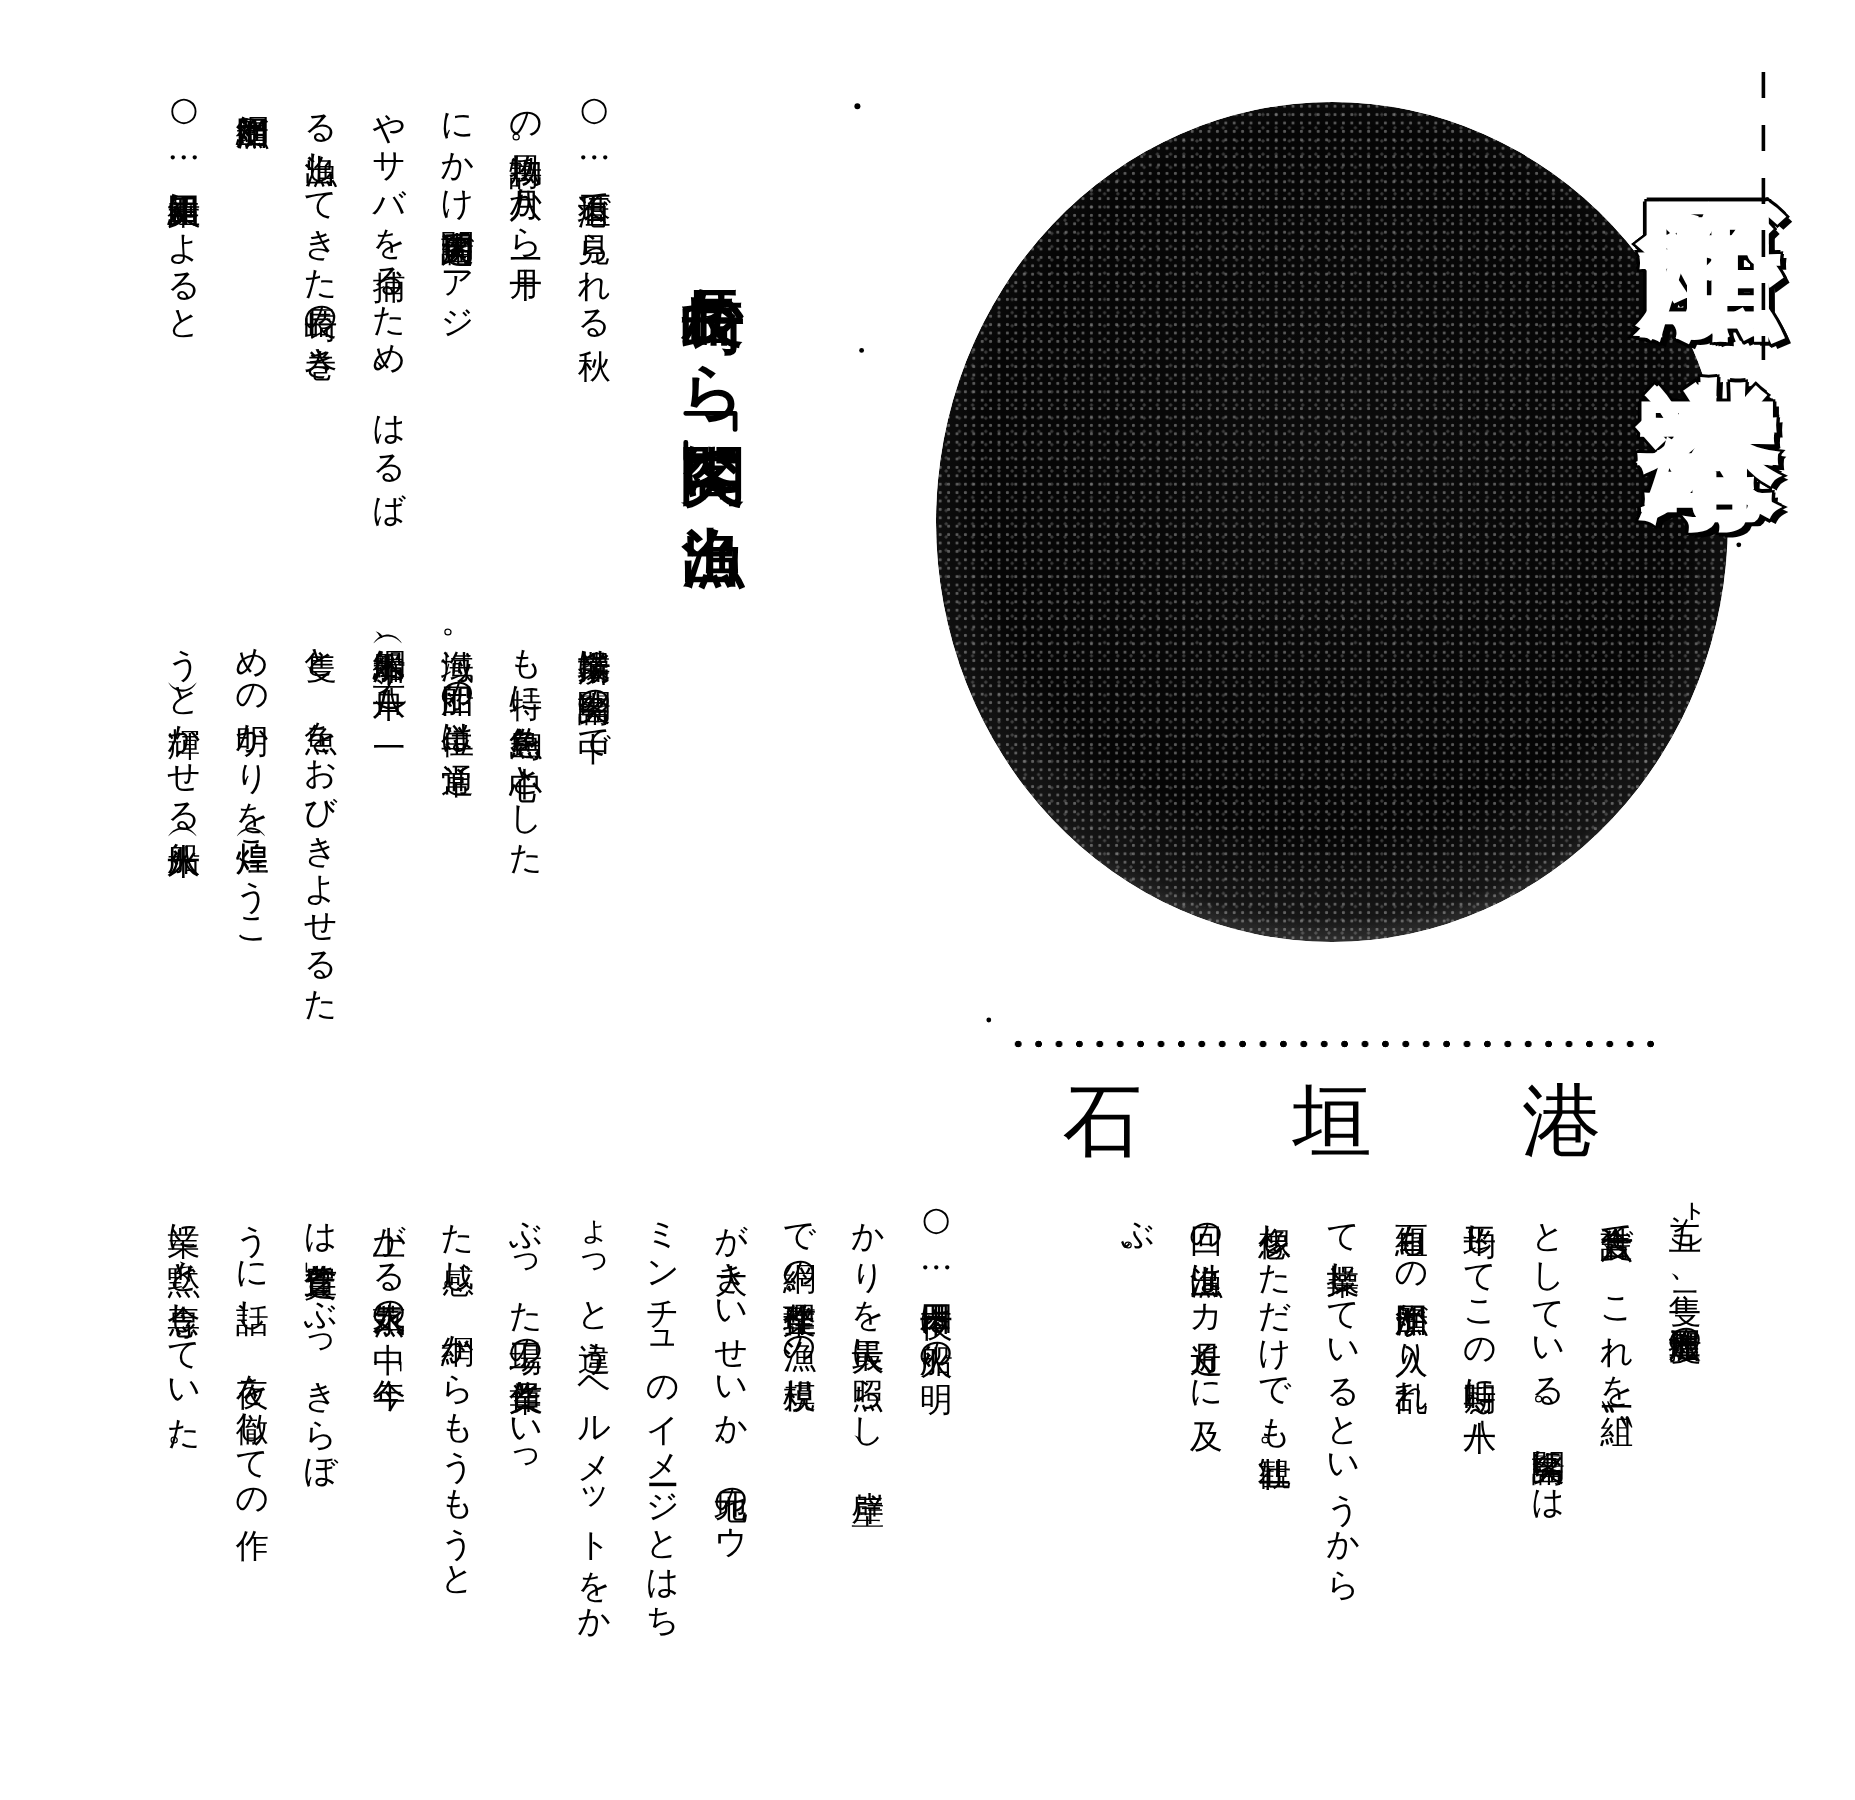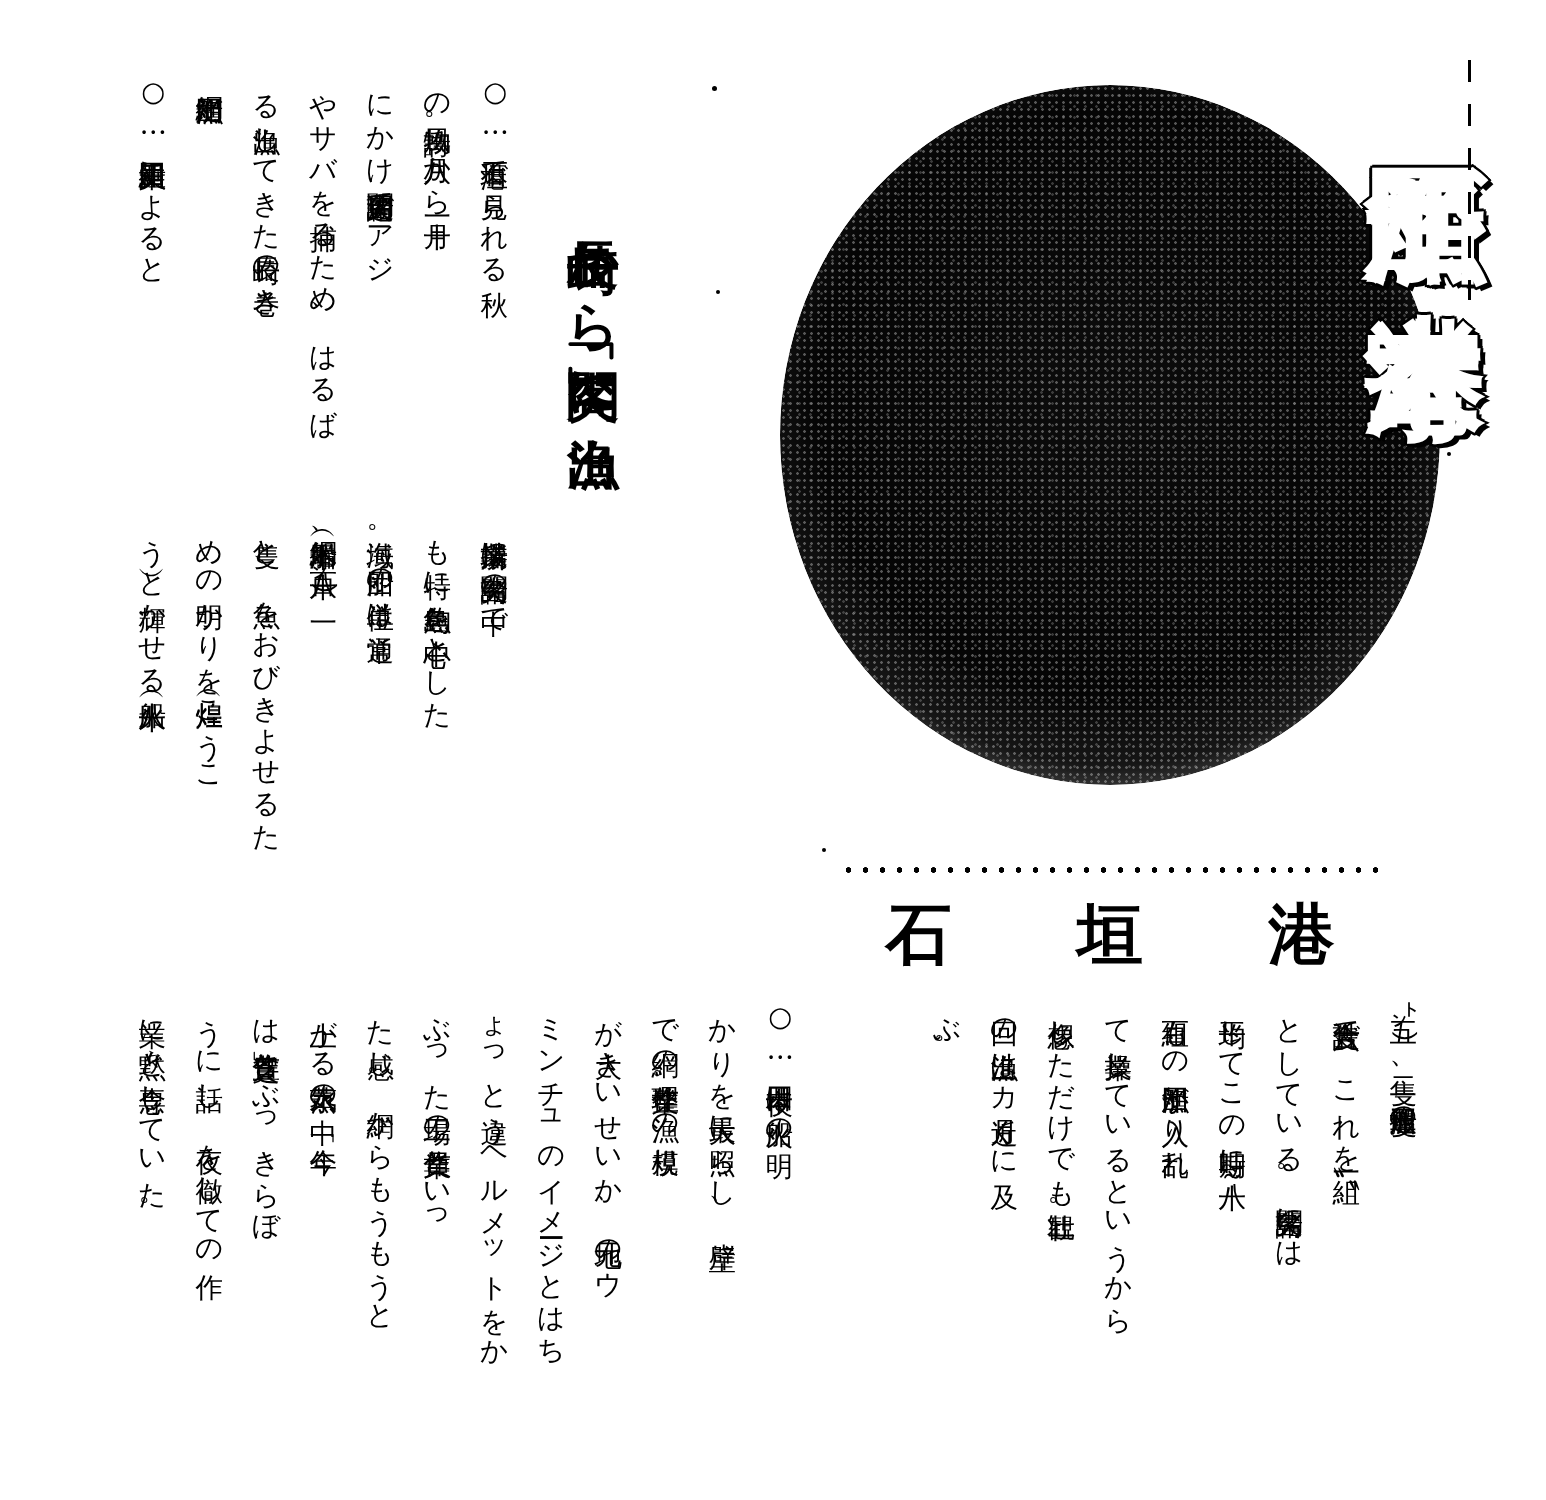--- a/index.html
+++ b/index.html
@@ -90,21 +90,21 @@
     background-repeat: repeat-x;
   }
 
   #port-name {
     position: absolute;
     left: 60px;
     top: 860px;
     width: 560px;
     text-align: center;
     font-size: 66px;
-    font-weight: 700;
+    font-weight: 400;
     letter-spacing: 0.45em;
     text-indent: 0.45em;
     font-family: "DejaVu Sans", "Liberation Sans", sans-serif;
   }
 
   
   #sub-headline {
     position: absolute;
     left: 560px;
     top: 200px;

